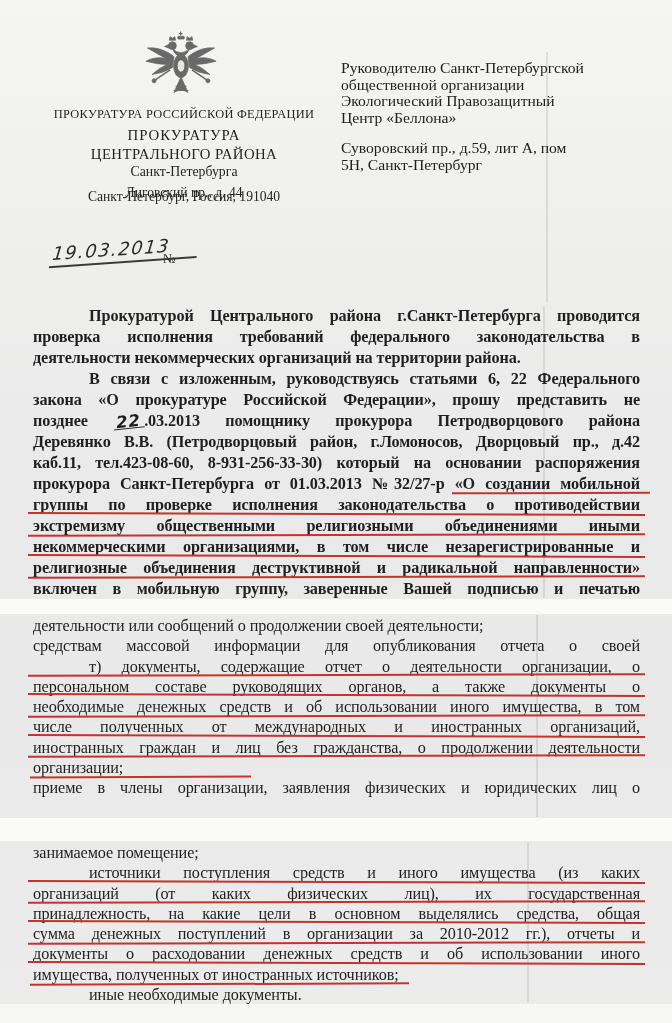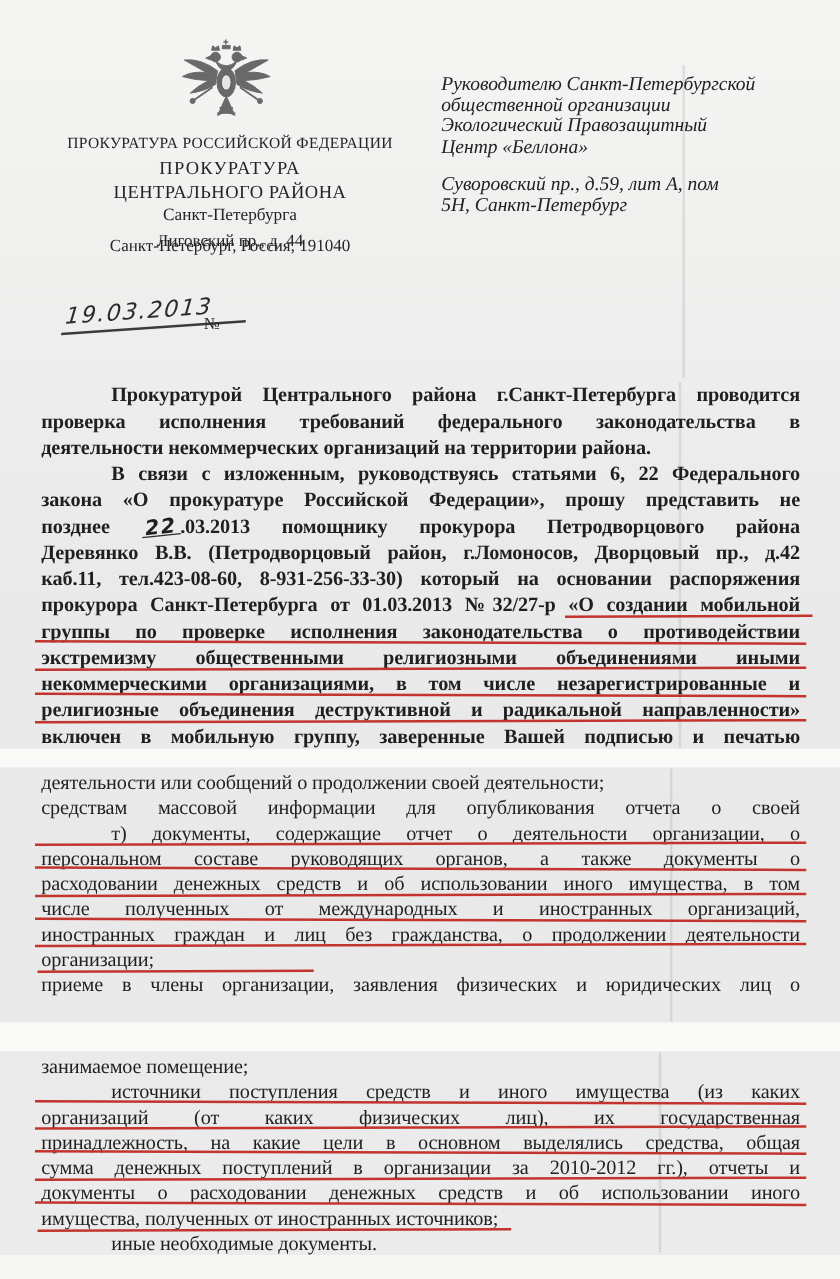--- a/index.html
+++ b/index.html
@@ -25,21 +25,21 @@
   .lh{position:absolute;left:8px;width:352px;text-align:center;font-weight:normal;color:#242424;}
   .lh.t1{top:107px;font-size:12.4px;letter-spacing:0.3px;}
   .lh.t2{top:127px;font-size:14.8px;letter-spacing:1px;}
   .lh.t3{top:146px;font-size:14.8px;letter-spacing:0.4px;}
   .lh.t4{top:164px;font-size:13.8px;}
   .lh.t5{top:185px;font-size:13.6px;}
   .lh.t6{top:189px;font-size:13.6px;}
   .emblem{position:absolute;left:142px;top:31px;width:78px;height:73px;opacity:0.82;}
 
   
-  .recipient{position:absolute;left:353px;top:60px;width:310px;font-size:15.6px;line-height:16.6px;color:#212121;font-style:italic;}
+  .recipient{position:absolute;left:341px;top:60px;width:310px;font-size:15.6px;line-height:16.6px;color:#212121;}
   .recipient .addr{margin-top:14px;}
 
   
   .hw-date{
     position:absolute;left:50px;top:238px;
     font-family:"DejaVu Sans",sans-serif;font-style:italic;font-size:18px;letter-spacing:1.5px;
     color:#2a2a2a;transform:rotate(-4deg) skewX(-10deg);
     border-bottom:2px solid #3a3a3a;padding:0 28px 2px 2px;
   }
   .no-sign{position:absolute;left:163px;top:251px;font-size:13.5px;color:#2a2a2a;}
@@ -146,21 +146,21 @@
       <div class="line ul-line"><span class="">экстремизму общественными религиозными объединениями иными</span></div>
       <div class="line ul-line"><span class="">некоммерческими организациями, в том числе незарегистрированные и</span></div>
       <div class="line ul-line"><span class="">религиозные объединения деструктивной и радикальной направленности»</span></div>
       <div class="line"><span class="">включен в мобильную группу, заверенные Вашей подписью и печатью</span></div>
     </div>
   <div class="body-sec s2">
       <div class="line last"><span class="">деятельности или сообщений о продолжении своей деятельности;</span></div>
       <div class="line"><span class="">средствам массовой информации для опубликования отчета о своей</span></div>
       <div class="line ind ul-line"><span class="">т) документы, содержащие отчет о деятельности организации, о</span></div>
       <div class="line ul-line"><span class="">персональном составе руководящих органов, а также документы о</span></div>
-      <div class="line ul-line"><span class="">расходовании денежных средств и об использовании иного имущества, в том</span></div>
+      <div class="line ul-line"><span class="">необходимые денежных средств и об использовании иного имущества, в том</span></div>
       <div class="line ul-line"><span class="">числе полученных от международных и иностранных организаций,</span></div>
       <div class="line ul-line"><span class="">иностранных граждан и лиц без гражданства, о продолжении деятельности</span></div>
       <div class="line last"><span class="ul-seg ext">организации;</span></div>
       <div class="line"><span class="">приеме в члены организации, заявления физических и юридических лиц о</span></div>
     </div>
   <div class="body-sec s3">
       <div class="line last"><span class="">занимаемое помещение;</span></div>
       <div class="line ind ul-line"><span class="">источники поступления средств и иного имущества (из каких</span></div>
       <div class="line ul-line"><span class="">организаций (от каких физических лиц), их государственная</span></div>
       <div class="line ul-line"><span class="">принадлежность, на какие цели в основном выделялись средства, общая</span></div>

